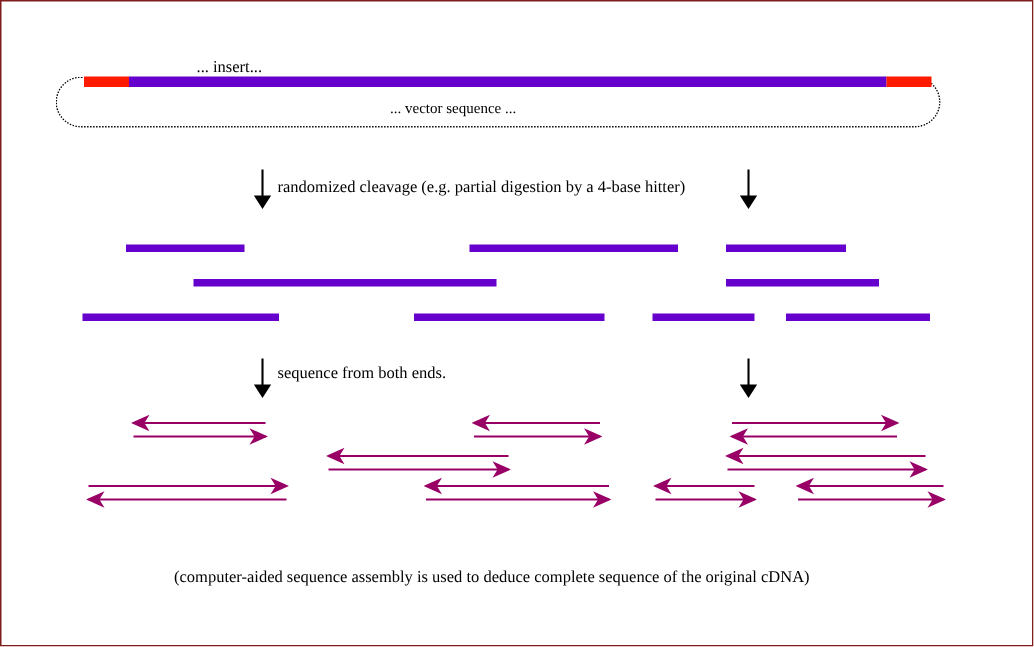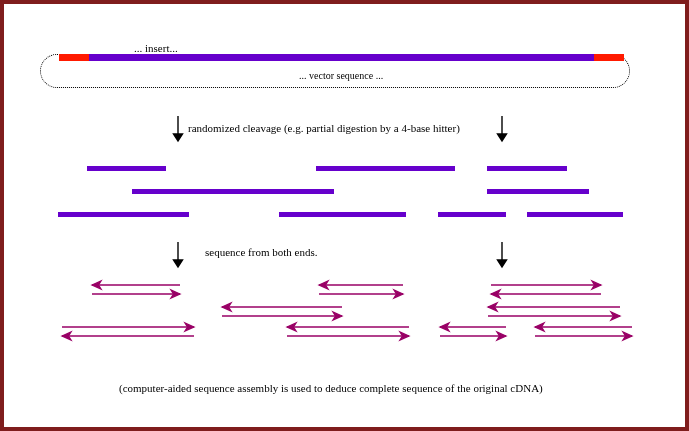--- a/index.html
+++ b/index.html
@@ -8,21 +8,21 @@
     background: #ffffff;
   }
   body {
     font-family: "Liberation Serif", serif;
   }
   #figure {
     position: relative;
     width: 689px;
     height: 431px;
     background: #ffffff;
-    border: 4px solid #7f1d1d;
+    border: 1px solid #7f1d1d;
     box-sizing: border-box;
     overflow: hidden;
   }
   .layer {
     position: absolute;
     left: 0;
     top: 0;
     width: 689px;
     height: 431px;
     pointer-events: none;
@@ -36,36 +36,34 @@
   }
   .txt-insert {
     font-size: 11px;
     left: 130px;
     top: 38px;
   }
   .txt-vector {
     font-size: 10px;
     left: 259px;
     top: 65px;
-    margin-left: 36px;
   }
   .txt-step1 {
     font-size: 11px;
     left: 184px;
     top: 118px;
     text-align: center;
   }
   .txt-step2 {
     font-size: 11px;
     left: 184px;
     top: 242px;
   }
   .txt-step2 .l2 {
     display: block;
-    margin-left: 17px;
   }
   .txt-caption {
     font-size: 11px;
     left: 115px;
     top: 378px;
     text-align: right;
   }
   
   .capsule {
     position: absolute;

